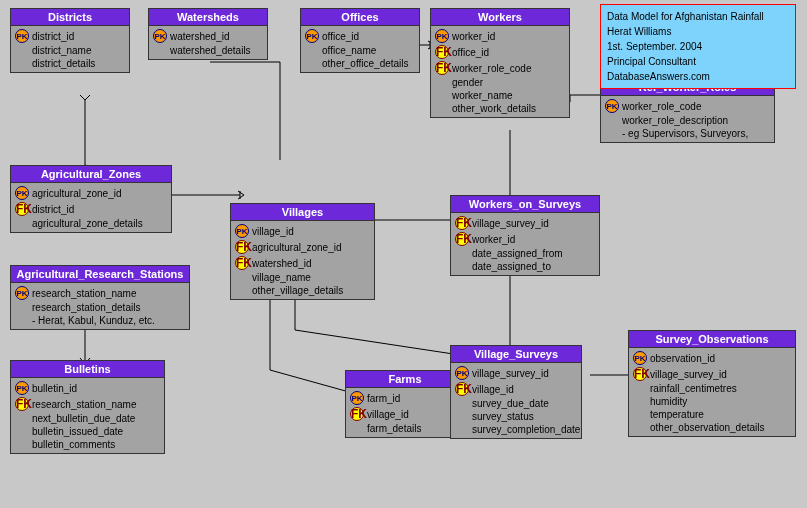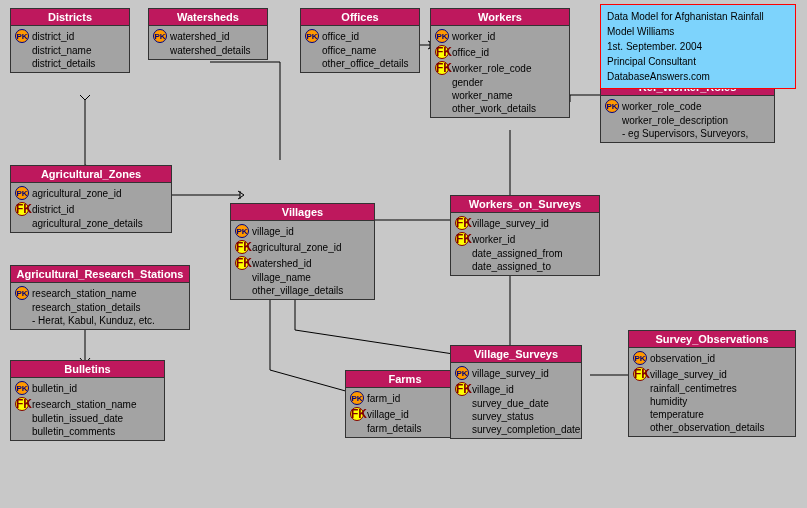--- a/index.html
+++ b/index.html
@@ -22,21 +22,21 @@
 
     
     .entity {
       position: absolute;
       background: #808080;
       border: 1px solid #333;
       min-width: 120px;
     }
 
     .entity-title {
-      background: #be185d;
+      background: #6d28d9;
       color: white;
       font-weight: bold;
       text-align: center;
       padding: 2px 4px;
       font-size: 11px;
       border-bottom: 1px solid #333;
     }
 
     .entity-body {
       padding: 2px 4px;
@@ -385,20 +385,24 @@
       <div class="field-row">
           <span class="pk-badge">PK</span>
           <span class="field-text">bulletin_id</span>
         </div>
       <div class="field-row">
           <span class="fk-badge">FK</span>
           <span class="field-text">research_station_name</span>
         </div>
       <div class="field-row">
           <span class="no-badge"></span>
+          <span class="field-text">next_bulletin_due_date</span>
+        </div>
+      <div class="field-row">
+          <span class="no-badge"></span>
           <span class="field-text">bulletin_issued_date</span>
         </div>
       <div class="field-row">
           <span class="no-badge"></span>
           <span class="field-text">bulletin_comments</span>
         </div>
     </div>
   </div>
 
   <div class="entity" style="left:345px; top:370px; width:115px;">
@@ -470,19 +474,19 @@
         </div>
       <div class="field-row">
           <span class="no-badge"></span>
           <span class="field-text">other_observation_details</span>
         </div>
     </div>
   </div>
 
   <div class="info-box" style="left:600px; top:4px; width:196px;">
     <div>Data Model for Afghanistan Rainfall</div>
-    <div>Model Williams</div>
+    <div>Herat Williams</div>
     <div>1st. September. 2004</div>
     <div>Principal Consultant</div>
     <div>DatabaseAnswers.com</div>
   </div>
 
 </div>
 
 </body></html>

